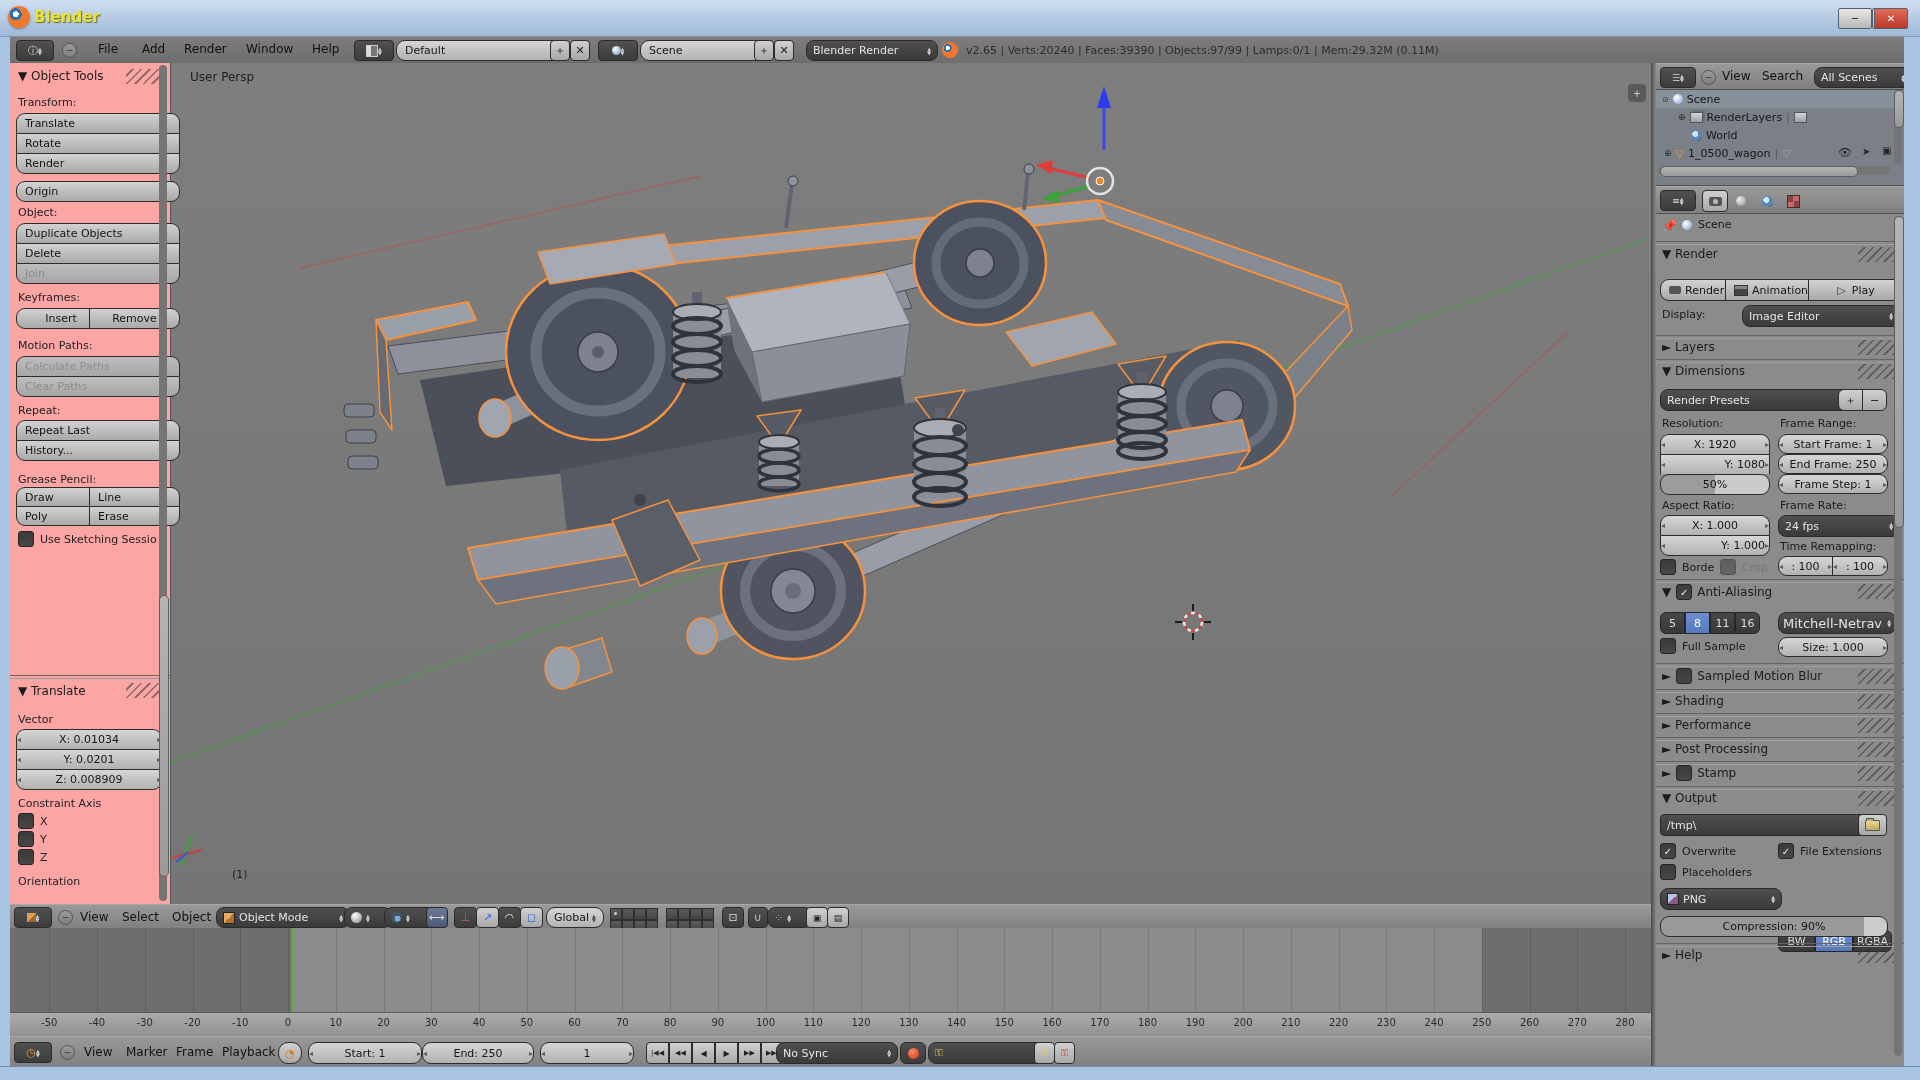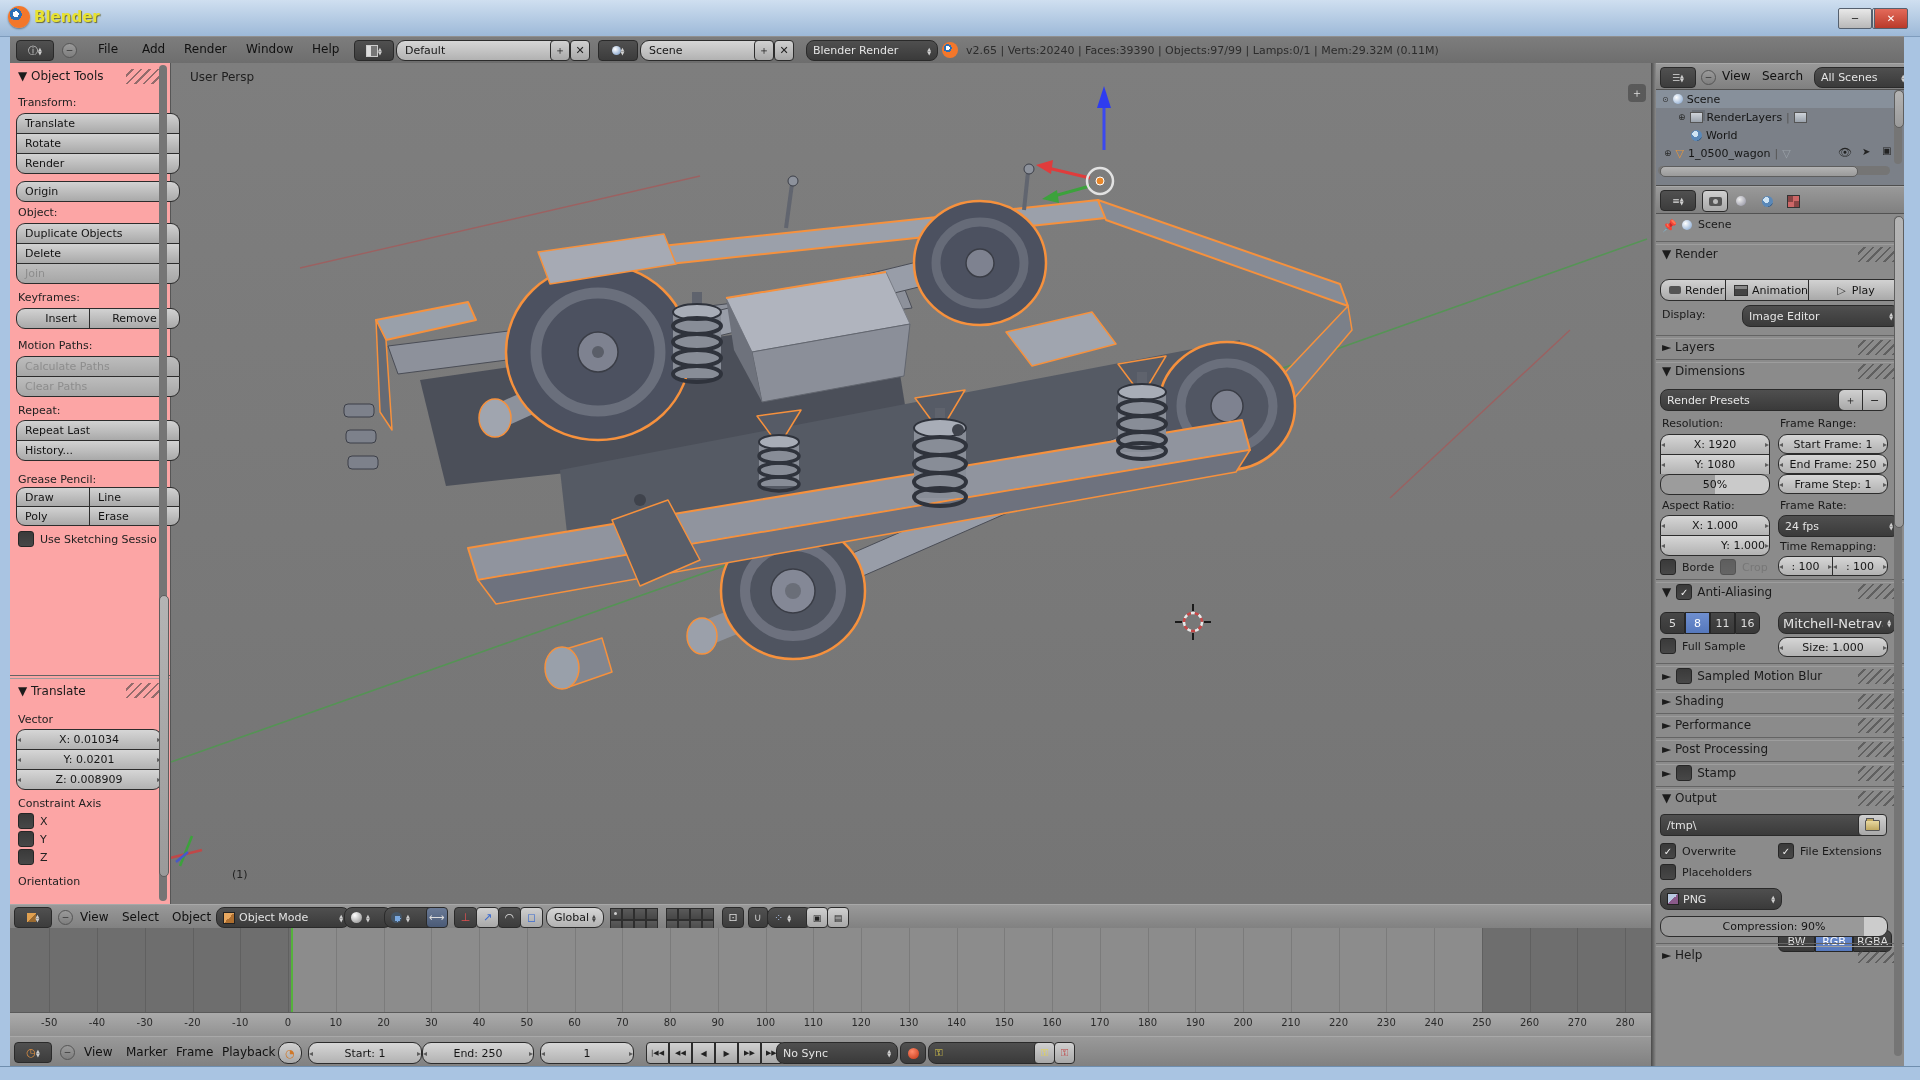--- a/index.html
+++ b/index.html
@@ -684,21 +684,21 @@
   <div class="abs lightbtn" style="left:206px;top:203px;width:23px;height:20px;border-radius:0 6px 6px 0">−</div>
 
   <span class="abs txt" style="left:6px;top:231px">Resolution:</span>
   <div class="abs pillfield grp-top" style="left:4px;top:248px;width:108px;height:19px">
       <span class="arrL">◂</span>
       <span style="flex:1;text-align:center">X: 1920</span>
       <span class="arrR">▸</span>
     </div>
   <div class="abs pillfield grp-mid" style="left:4px;top:268px;width:108px;height:19px">
       <span class="arrL">◂</span>
-      <span style="flex:1;text-align:center">Y: 1080</span>
+      <span style="flex:1;text-align:right">Y: 1080</span>
       <span class="arrR">▸</span>
     </div>
   <div class="abs slider grp-bot" style="left:4px;top:288px;width:108px;height:19px;background:linear-gradient(to right,#9c9c9c 0 50%,#cacaca 50%)">
       <span>50%</span>
     </div>
 
   <span class="abs txt" style="left:124px;top:231px">Frame Range:</span>
   <div class="abs pillfield" style="left:122px;top:248px;width:108px;height:18px">
       <span class="arrL">◂</span>
       <span style="flex:1;text-align:center">Start Frame: 1</span>

